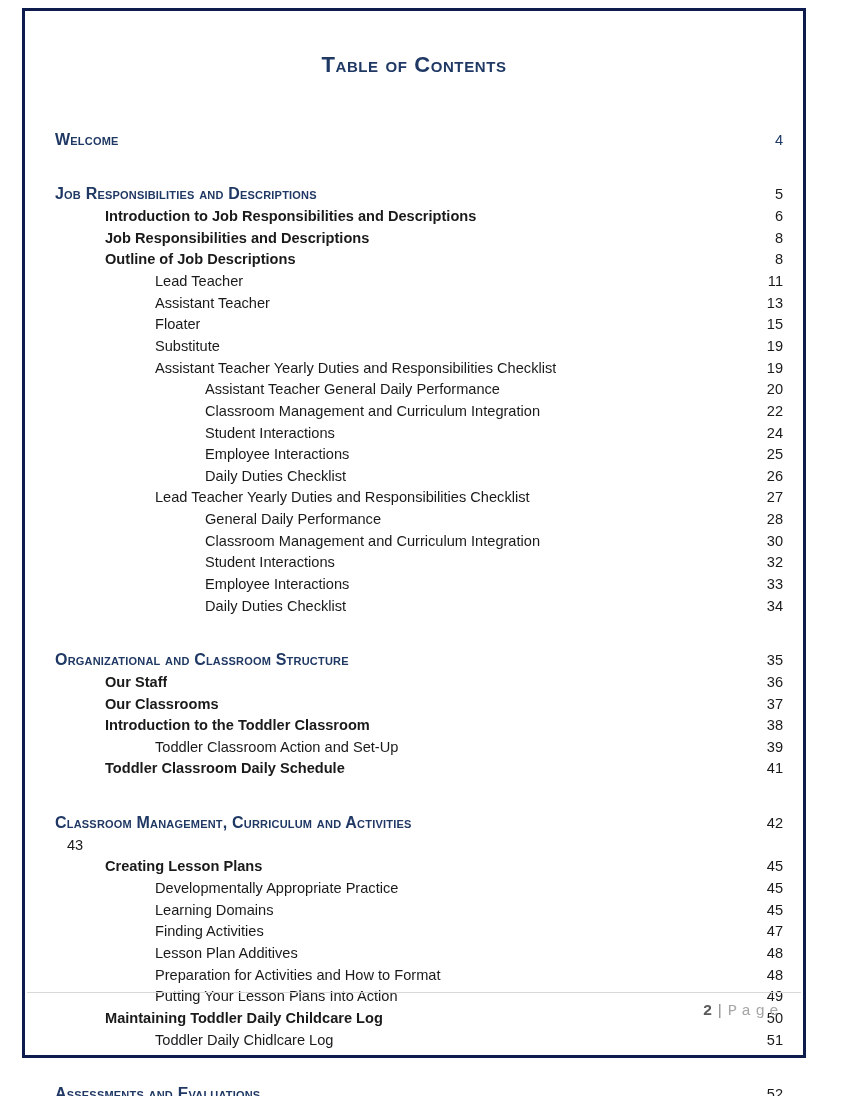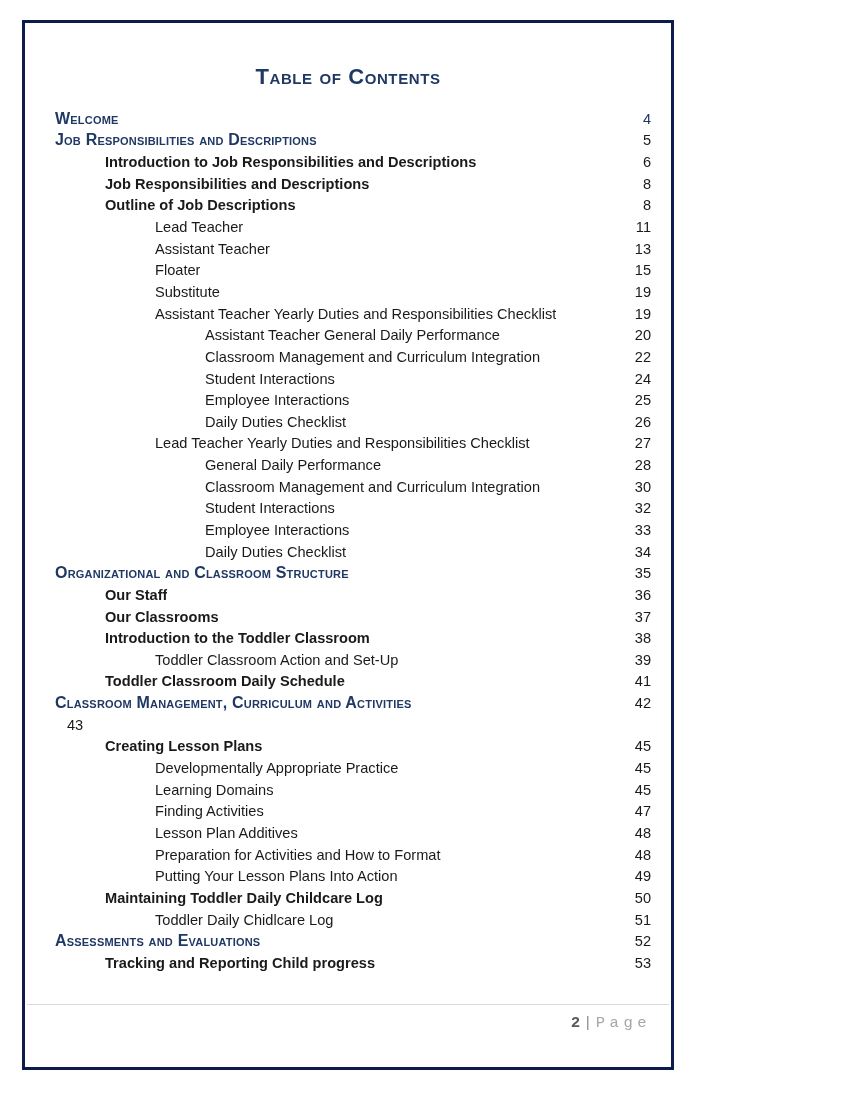--- a/index.html
+++ b/index.html
@@ -11,40 +11,40 @@
     --footer-label:#A6A6A6;
     --rule:#D9D9D9;
   }
   html,body{margin:0;padding:0;}
   body{
     width:842px;height:1096px;position:relative;background:#ffffff;
     font-family:"Liberation Sans", sans-serif;
     -webkit-font-smoothing:antialiased;
   }
   .frame{
-    position:absolute;left:22px;top:20px;width:652px;height:1050px;
+    position:absolute;left:22px;top:8px;width:784px;height:1050px;
     border:3px solid var(--border-navy);box-sizing:border-box;background:#fff;
   }
   .doc-title{
     position:absolute;left:0;right:0;top:41px;text-align:center;
     font-variant:small-caps;font-weight:700;font-size:22px;letter-spacing:.6px;
     color:var(--navy);
   }
   .toc{
     position:absolute;left:30px;right:20px;top:85px;
   }
   .row{
     display:flex;justify-content:space-between;align-items:center;
     height:21.65px;font-size:14.6px;color:var(--body-text);
   }
   .row .lbl{white-space:nowrap;overflow:hidden;}
   .row.level-1 .lbl{padding-left:50px;font-weight:bold;}
   .row.level-2 .lbl{padding-left:100px;}
   .row.level-3 .lbl{padding-left:150px;}
-  .row.section{color:var(--navy);}
+  .row.section{color:var(--navy);margin-top:33px;}
   .row.section .lbl{
     font-variant:small-caps;font-weight:700;font-size:16px;letter-spacing:.2px;
   }
   .row .num{flex:none;padding-left:12px;font-size:14.6px;color:var(--body-text);}
   .row .num.navy{color:var(--navy);}
   .footer-rule{
     position:absolute;left:2px;right:2px;top:981px;height:1px;background:var(--rule);
   }
   .footer{
     position:absolute;right:20px;top:990px;font-size:15.5px;

